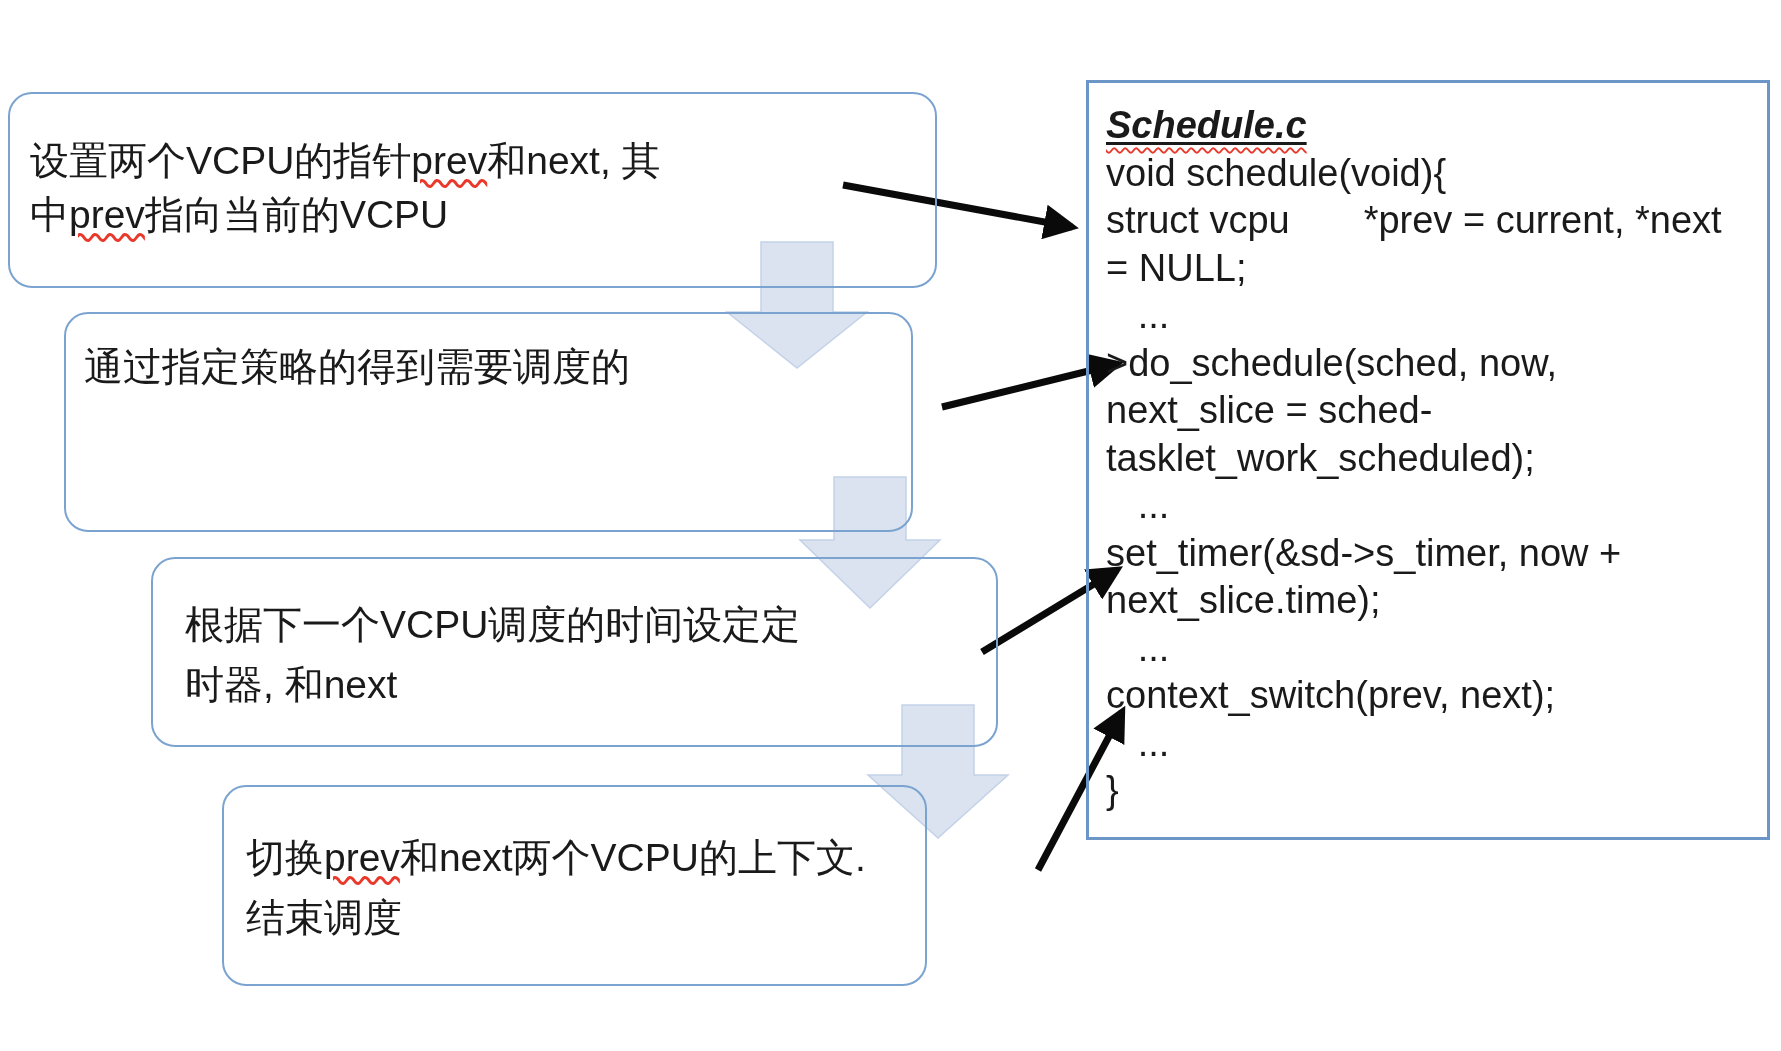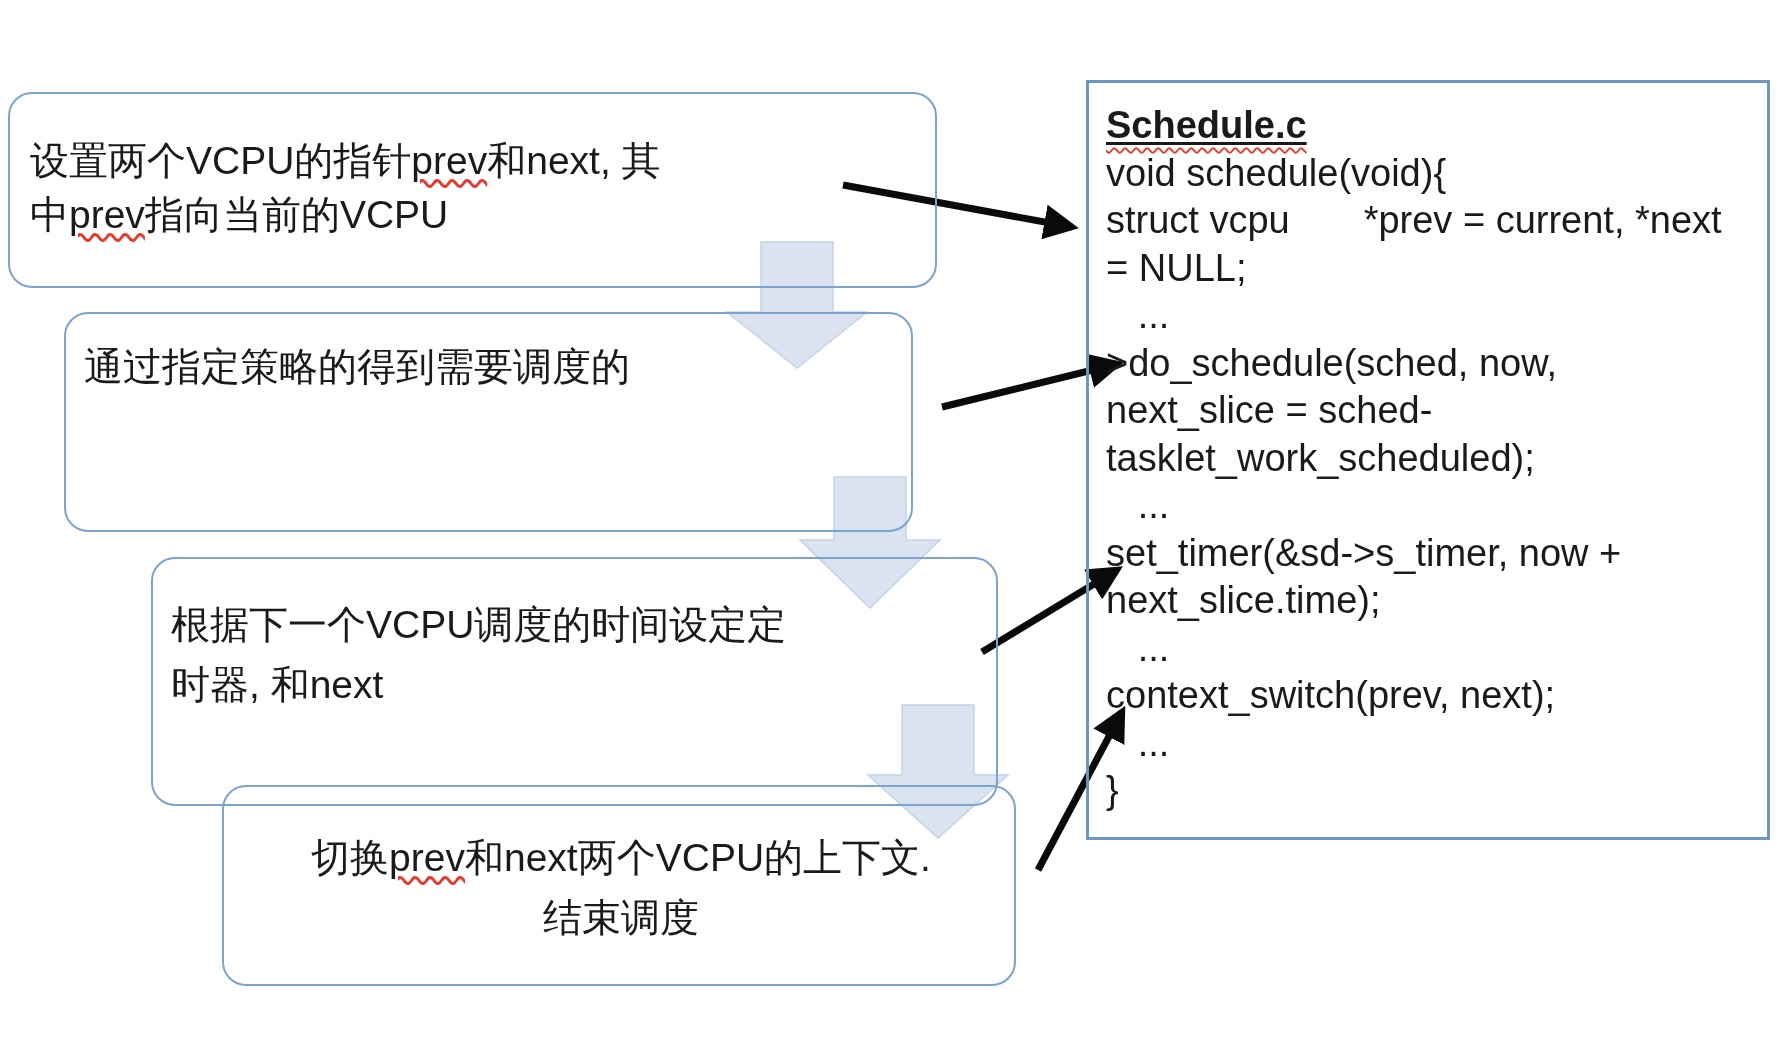--- a/index.html
+++ b/index.html
@@ -32,38 +32,39 @@
   .code-box {
     position:absolute; z-index:1;
     left:1086px; top:80px; width:684px; height:760px;
     border:3px solid var(--code-box-border);
     background:transparent;
     padding:19px 14px 0 17px;
     font-size:38px; line-height:47.5px;
   }
   #flow-box-1 { left:8px;   top:92px;  width:929px; height:196px; padding:40px 18px 0 20px; line-height:54px; }
   #flow-box-2 { left:64px;  top:312px; width:849px; height:220px; padding:24px 18px 0 18px; line-height:58px; }
-  #flow-box-3 { left:151px; top:557px; width:847px; height:249px; padding:36px 18px 0 18px; line-height:60px; }
-  #flow-box-4 { left:222px; top:785px; width:794px; height:201px; padding:41px 18px 0 22px; line-height:60px;text-align:center; }
+  #flow-box-3 { left:151px; top:557px; width:847px; height:190px; padding:36px 18px 0 32px; line-height:60px; }
+  #flow-box-4 { left:222px; top:785px; width:705px; height:201px; padding:41px 18px 0 22px; line-height:60px; }
 
   .squiggle {
     text-decoration-line:underline;
     text-decoration-style:wavy;
     text-decoration-color:var(--squiggle-red);
     text-decoration-thickness:2.5px;
     text-underline-offset:5px;
   }
   .code-line { white-space:pre; }
   .code-title { font-weight:bold; }
   .code-title .solid-underline {
     text-decoration-line:underline;
     text-decoration-style:solid;
     text-decoration-color:var(--text);
     text-decoration-thickness:2.5px;
     text-underline-offset:4px;
+    font-style:italic;
   }
   .code-title .red-squiggle {
     text-decoration-line:underline;
     text-decoration-style:wavy;
     text-decoration-color:var(--squiggle-red);
     text-decoration-thickness:2px;
     text-underline-offset:9px;
   }
 </style>
 </head>

